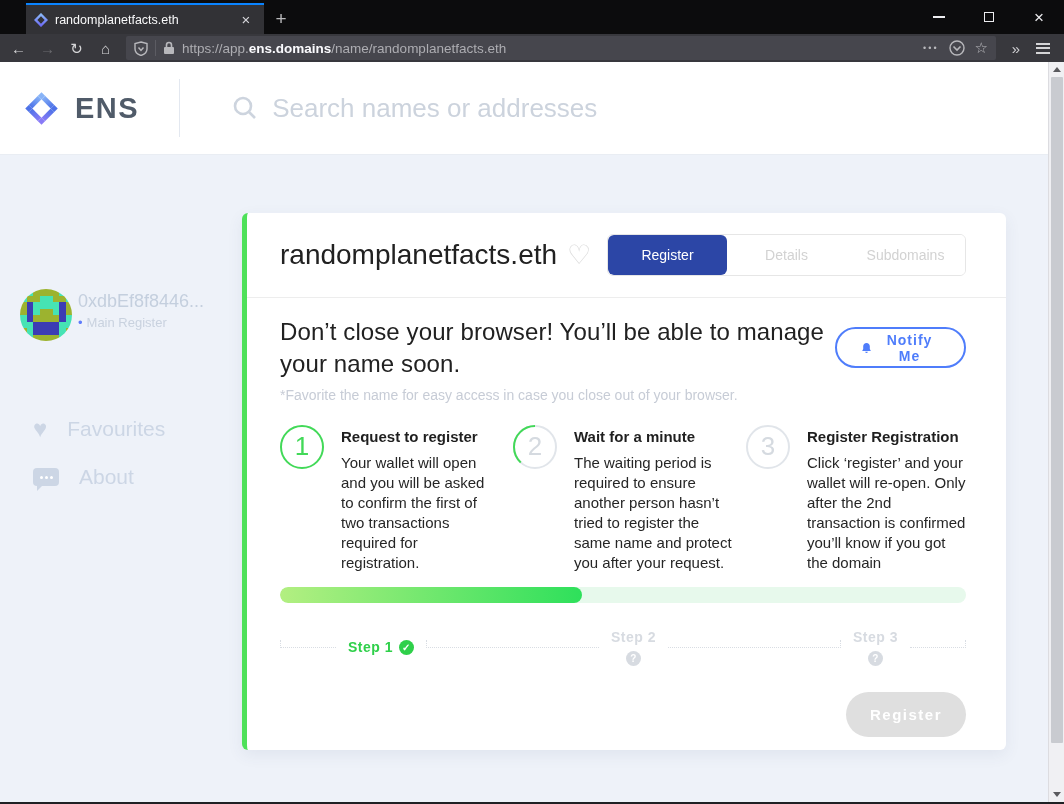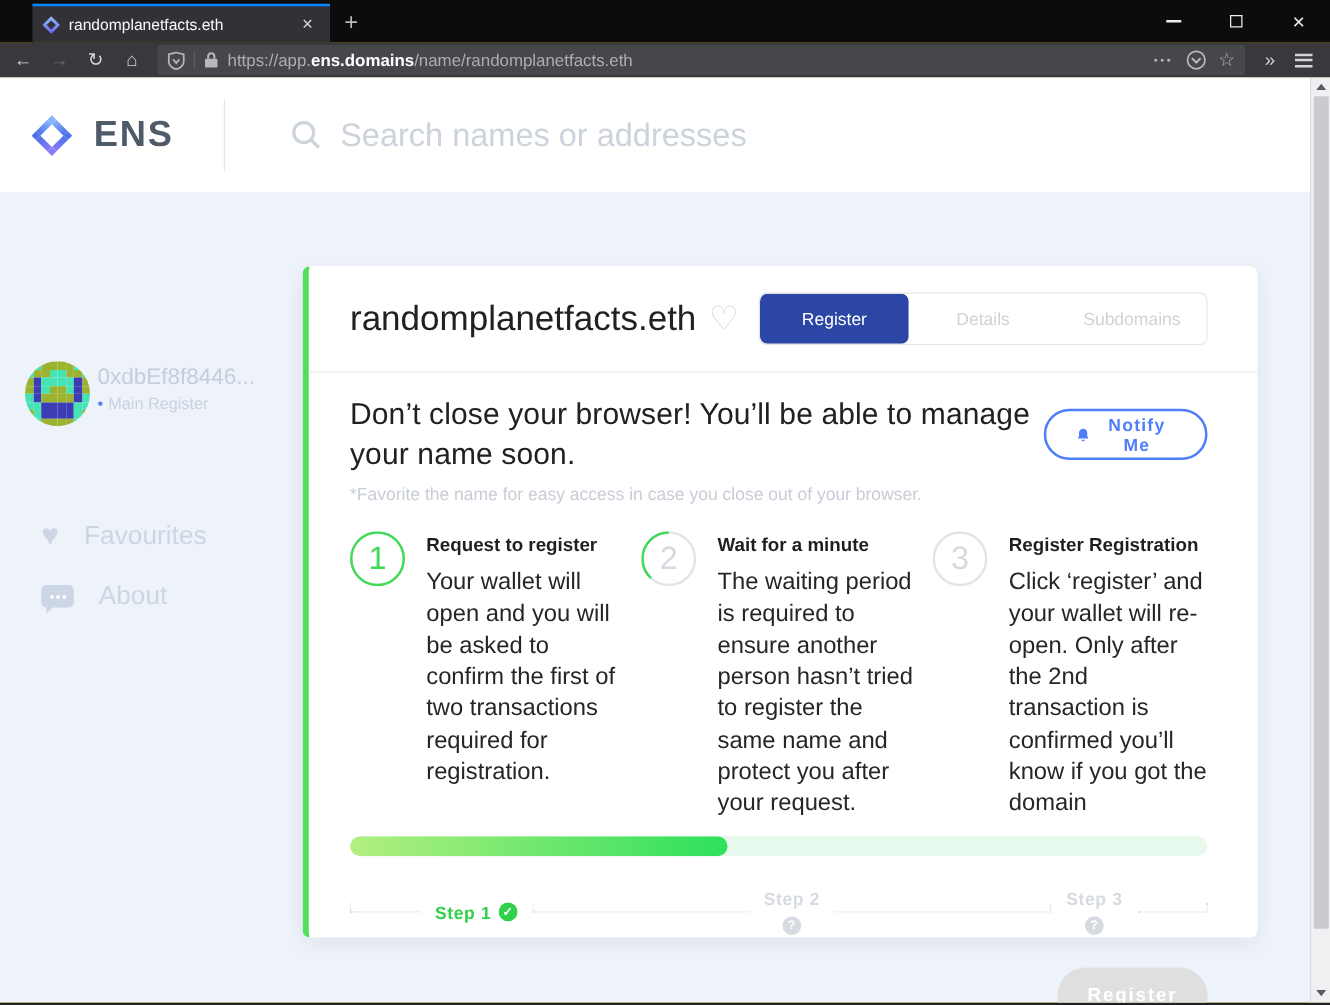--- a/index.html
+++ b/index.html
@@ -78,21 +78,21 @@
 
   .steps { margin-top:22px; display:grid; grid-template-columns:1fr 1fr 1fr; column-gap:13px; }
   .step { display:flex; }
   .circle { position:relative; width:44px; height:44px; flex-shrink:0; margin-right:17px; }
   .circle svg { position:absolute; inset:0; }
   .circle.flip svg { transform:scaleX(-1); }
   .circle .num { position:absolute; inset:0; display:flex; align-items:center; justify-content:center; font-size:26px; font-weight:300; }
   .num.green { color:#42d958; } .num.gray { color:#d5dae0; }
   .step-text { padding-top:2px; }
   .step-title { font-size:15px; font-weight:700; color:#1f1f1f; margin-bottom:7px; line-height:1.3; }
-  .step-body { font-size:19px; color:#262626; line-height:1.33; }
+  .step-body { font-size:15px; color:#262626; line-height:1.33; }
 
   .progress { margin-top:14px; height:16px; border-radius:8px; background:#e7f9ec; overflow:hidden; }
   .progress-fill { height:100%; border-radius:8px; background:linear-gradient(90deg,#b3ef81,#2ee05b); }
 
   .ruler { display:flex; align-items:center; margin-top:26px; }
   .r-seg { flex:1; border-top:1px dotted #d9dde3; position:relative; }
   .r-seg.fix { flex:0 0 56px; }
   .r-seg .tick-l, .r-seg .tick-r { position:absolute; top:-8px; height:8px; border-left:1px dotted #d9dde3; }
   .tick-l { left:0; } .tick-r { right:0; }
   .r-label { margin:0 12px; font-size:14px; font-weight:700; letter-spacing:0.5px; display:flex; align-items:center; gap:6px; }

